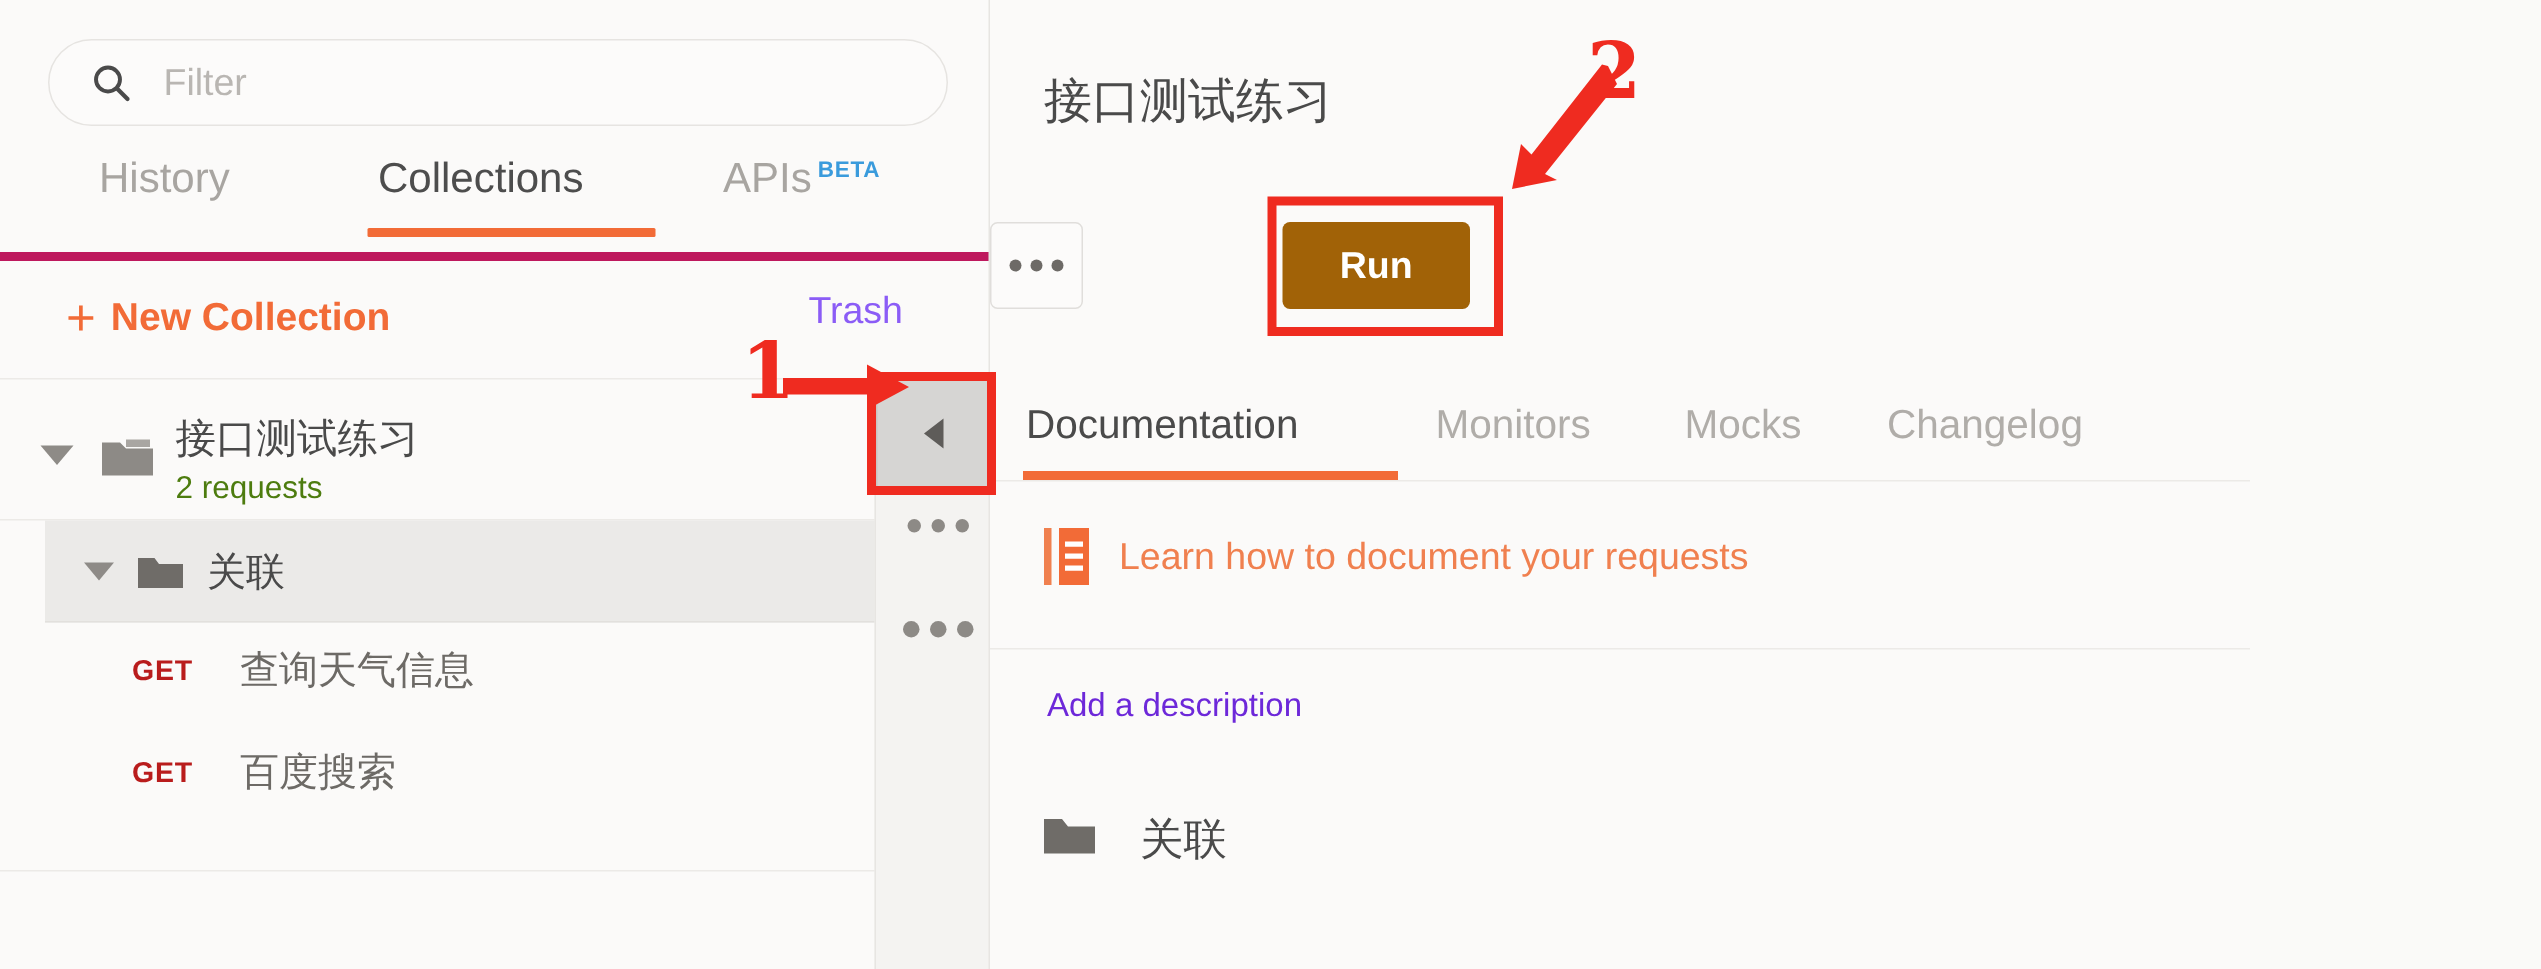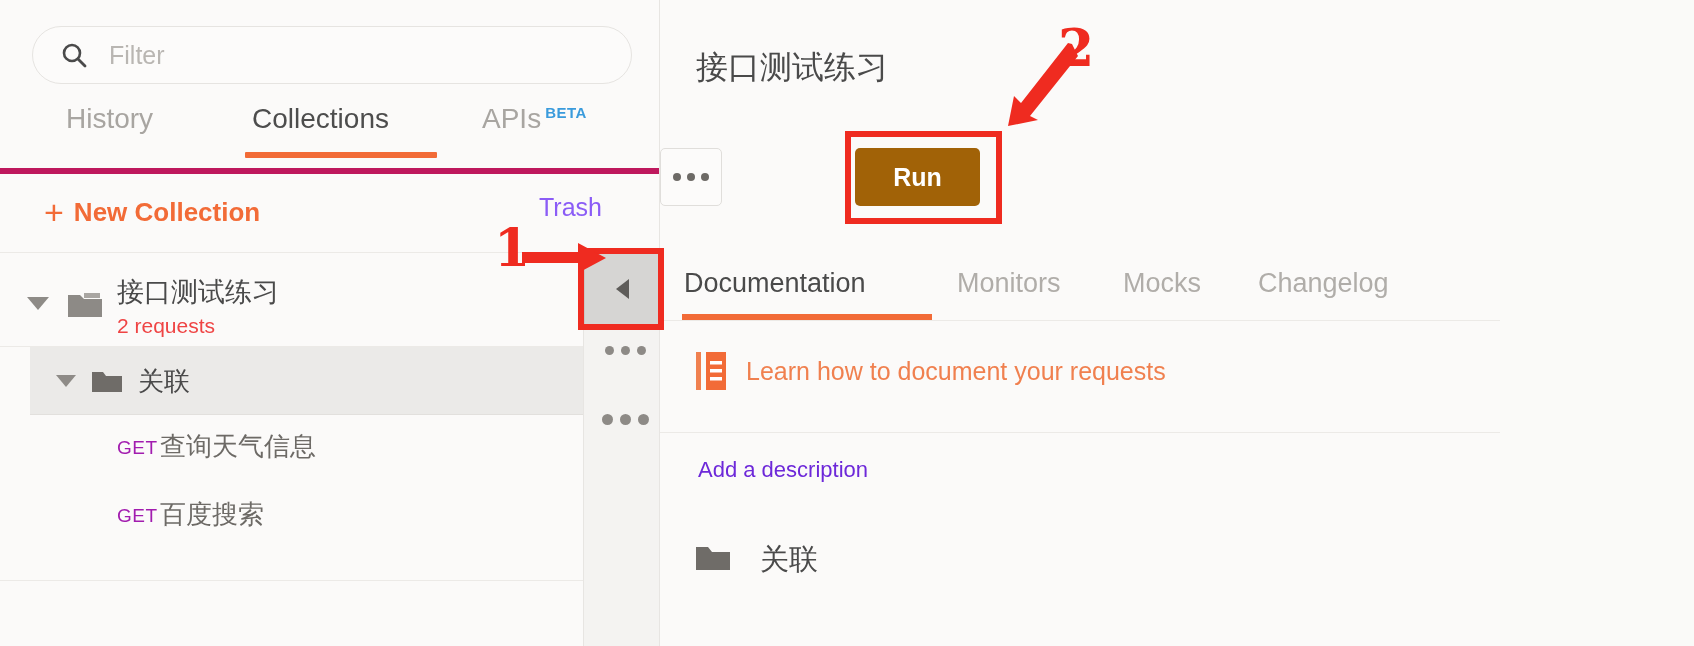--- a/index.html
+++ b/index.html
@@ -97,37 +97,37 @@
   }
   .row-collection .caret{left:27px;top:45px;}
   .folder-ico{position:absolute;}
   .row-collection .folder-ico{left:68px;top:39px;}
   .col-title{
     position:absolute;left:117px;top:22px;
     font-size:27px;color:#4a4a4a;white-space:nowrap;
   }
   .col-sub{
     position:absolute;left:117px;top:62px;
-    font-size:21px;color:#ef4444;white-space:nowrap;
+    font-size:21px;color:#4d7c0f;white-space:nowrap;
   }
 
   .row-folder{
     height:68px;background:#ebeae8;border-bottom:1px solid #e2e0dd;
     margin-left:30px;width:630px;
   }
   .row-folder .caret{left:26px;top:28px;border-left:10px solid transparent;border-right:10px solid transparent;border-top:12px solid #8e8b87;}
   .row-folder .folder-ico{left:62px;top:23px;}
   .row-folder .f-label{
     position:absolute;left:108px;top:17px;font-size:26px;color:#4a4a4a;white-space:nowrap;
   }
 
   .row-request{height:68px;position:relative;}
   .row-request .method{
     position:absolute;left:88px;top:22px;
-    font-size:19px;font-weight:normal;color:#a21caf;letter-spacing:.5px;margin-left:29px;
+    font-size:19px;font-weight:bold;color:#b91c1c;letter-spacing:.5px;
   }
   .row-request .rname{
     position:absolute;left:160px;top:14px;
     font-size:26px;color:#6d6a66;white-space:nowrap;
   }
   .tree-bottom-line{
     position:absolute;left:0;top:328px;width:660px;height:1px;background:#eceae7;
   }
 
   

